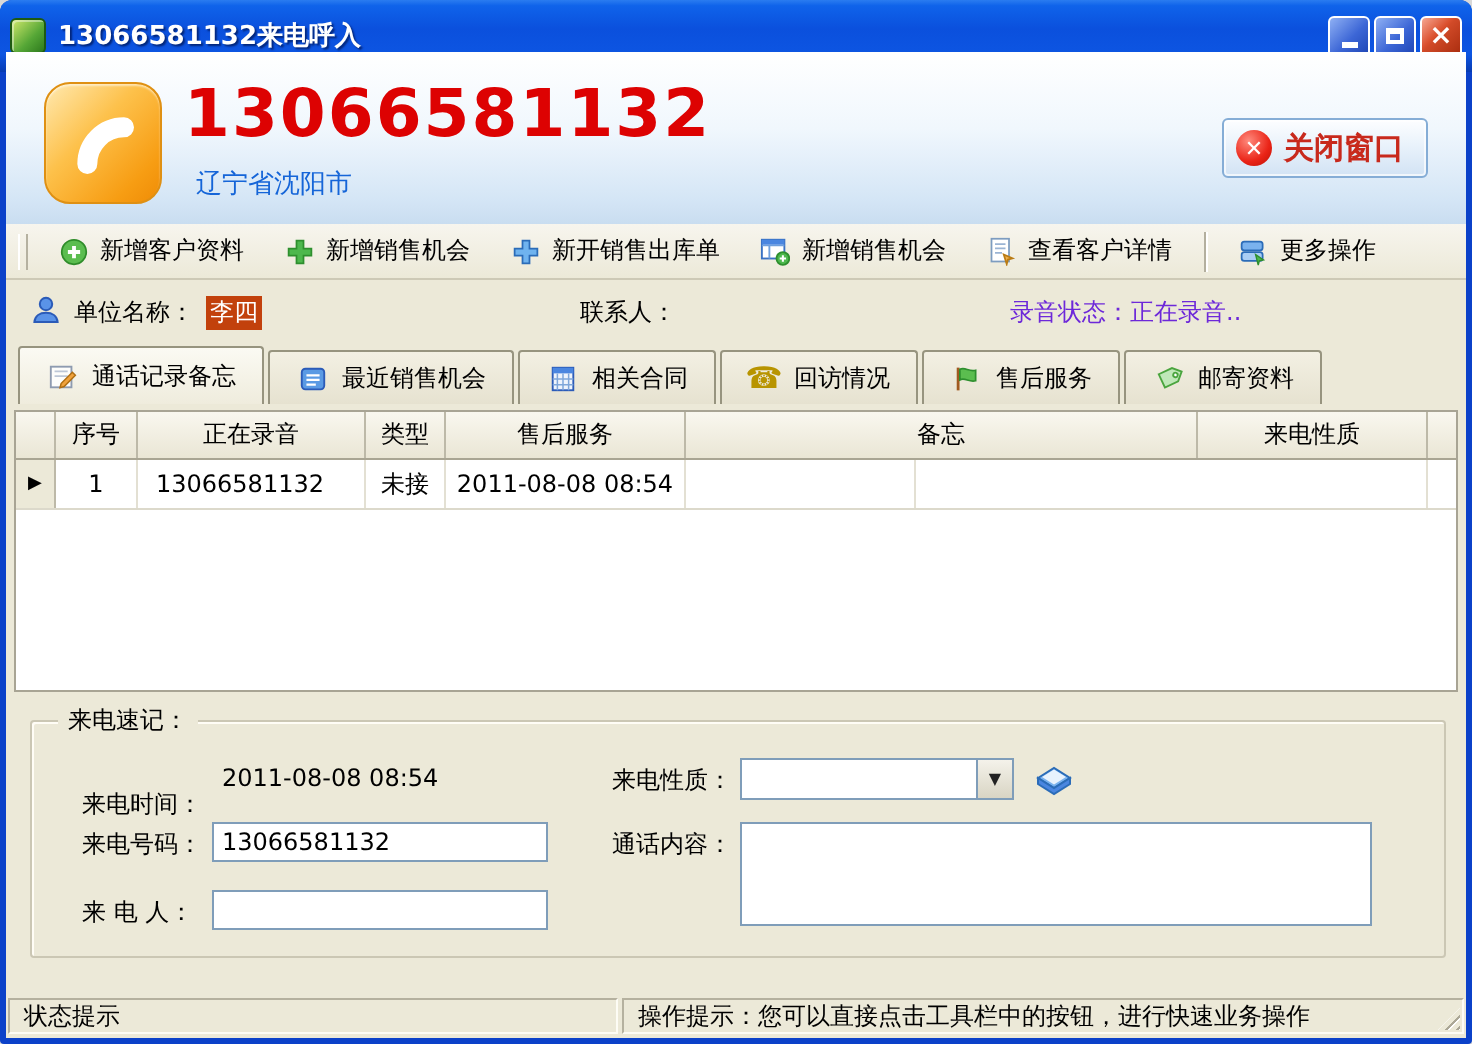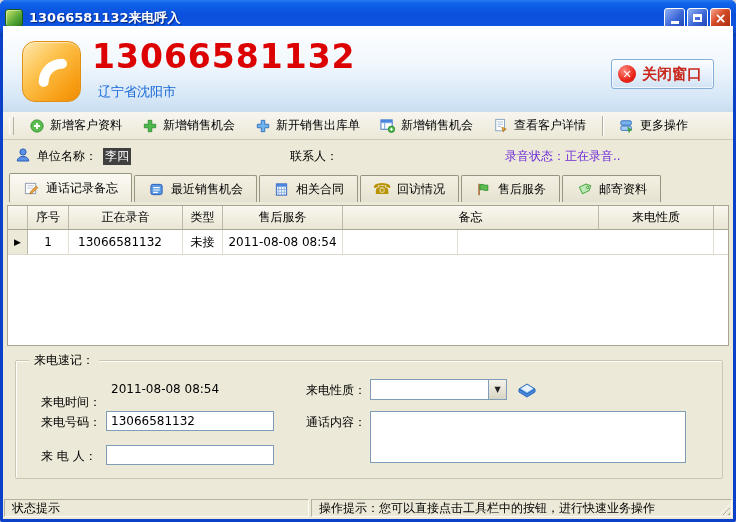--- a/index.html
+++ b/index.html
@@ -50,21 +50,21 @@
     display:flex;align-items:center;padding-left:5px;}
   .grip{width:3px;height:18px;margin:0 5px 0 1px;
     border-left:1px solid #fff;border-right:1px solid #b5b1a0;}
   .tbtn{display:flex;align-items:center;gap:6px;padding:3px 10px;cursor:pointer;border-radius:2px;}
   .tbtn .ic{display:flex;align-items:center;justify-content:center;width:15px;height:15px;}
   .tsep{width:1px;height:20px;background:#b3af9e;box-shadow:1px 0 0 #fff;margin:0 6px;}
 
   
   .infobar{position:absolute;left:3px;top:140px;width:730px;height:32px;background:#ece9d8;}
   .infobar .item{position:absolute;top:0;height:32px;display:flex;align-items:center;gap:6px;}
-  .sel-text{background:#404040;color:#fff;padding:0 2px;}
+  .sel-text{background:#c2410c;color:#fff;padding:0 2px;}
   .recording{color:#6d28d9;}
 
   
   .tabstrip{position:absolute;left:3px;top:172px;width:730px;height:30px;background:#ece9d8;
     display:flex;align-items:flex-end;padding-left:6px;box-sizing:border-box;}
   .tab{display:flex;align-items:center;gap:7px;height:27px;padding:0 13px;cursor:pointer;
     background:linear-gradient(180deg,#f3f0e3,#e6e2d0);
     border:1px solid #97947f;border-bottom:none;border-radius:2px 2px 0 0;margin-right:2px;box-sizing:border-box;}
   .tab.active{background:linear-gradient(180deg,#fbfaf3,#efecdd);height:29px;}
   .tab .ic{display:flex;align-items:center;justify-content:center;width:16px;height:16px;}

